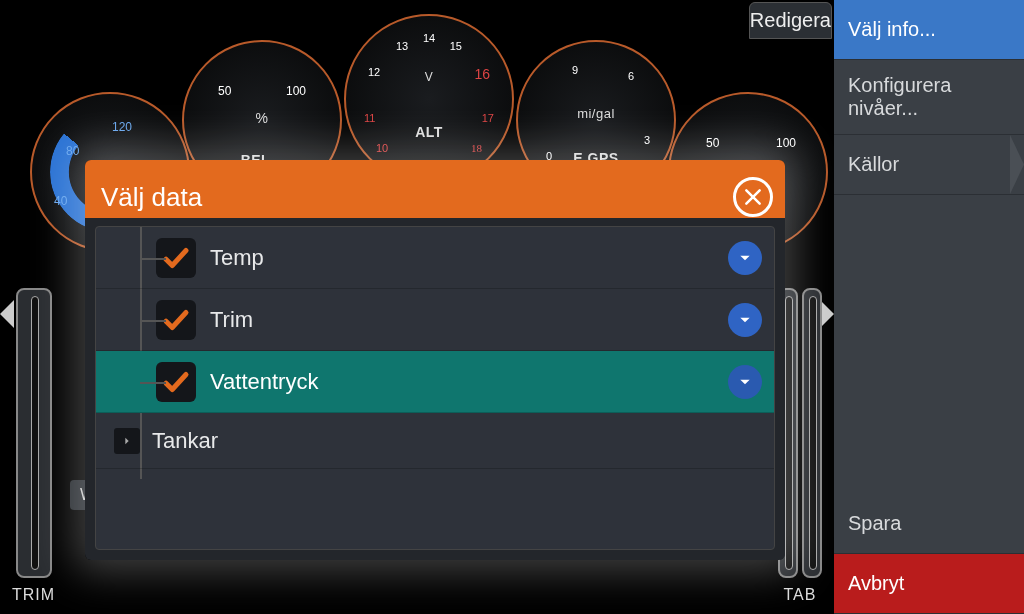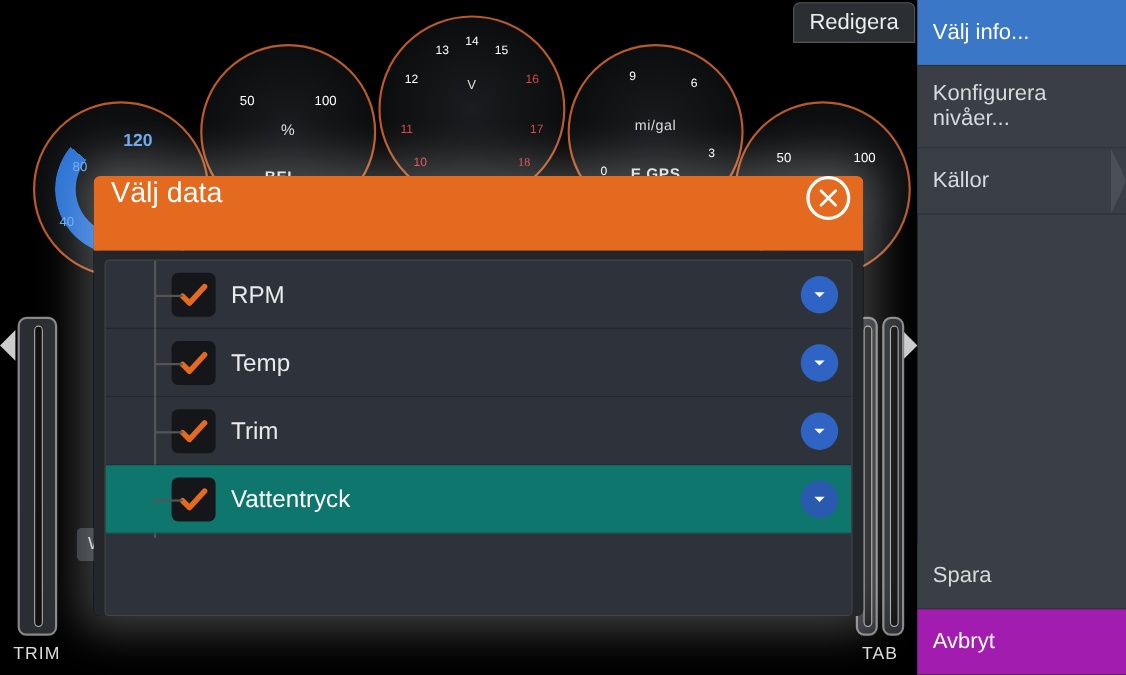--- a/index.html
+++ b/index.html
@@ -14,21 +14,21 @@
     width: 190px; height: 614px;
     background: #3a3f45;
     display: flex; flex-direction: column;
   }
   .redigera-tab {
     position: absolute;
     top: 2px; right: 192px;
     background: #2b2f34;
     border: 1px solid #555;
     border-radius: 6px 6px 0 0;
-    padding: 6px 14px;
+    padding: 6px 0;
     font-size: 20px;
     color: #eee;
   }
   .sidebar .menu-item {
     border-bottom: 1px solid #2b2f34;
     padding: 14px 14px;
     font-size: 20px;
     color: #d8dadc;
     background: #3a3f45;
     display: flex; align-items: center;
@@ -41,21 +41,21 @@
   }
   .sidebar .menu-item.has-chevron::after {
     content: "";
     position: absolute;
     right: 0; top: 0; bottom: 0; width: 14px;
     background: #4a4f55;
     clip-path: polygon(0 0, 100% 50%, 0 100%);
   }
   .sidebar .spacer { flex: 1; }
   .sidebar .menu-item.spara { background: #3a3f45; }
-  .sidebar .menu-item.avbryt { background: #a21caf; color: #fff; align-items: center; }
+  .sidebar .menu-item.avbryt { background: #b91c1c; color: #fff; align-items: center; }
 
   
   .gauge {
     position: absolute;
     border: 2px solid #b85a2a;
     border-radius: 50%;
     background: radial-gradient(circle at 50% 50%, #1a1c1f 0%, #0b0c0d 75%);
   }
   .gauge .g-label {
     position: absolute; left: 0; right: 0; text-align: center;
@@ -89,23 +89,23 @@
   .dialog-scrim {
     position: absolute;
     left: 85px; top: 160px;
     width: 700px; height: 400px;
     border-radius: 6px;
     box-shadow: 0 0 40px 12px rgba(255,255,255,0.25);
     overflow: hidden;
   }
   .dialog-header {
     background: #e36a1e;
-    height: 68px;
-    display: flex; align-items: flex-start; justify-content: space-between;
-    padding: 0 12px 0 16px;
+    height: 58px;
+    display: flex; align-items: center; justify-content: space-between;
+    padding: 16px 12px 0 16px;
   }
   .dialog-title { font-size: 26px; color: #fff; }
   .close-btn {
     width: 40px; height: 40px; border-radius: 50%;
     border: 3px solid #fff;
     display: flex; align-items: center; justify-content: center;
     cursor: pointer;
   }
   .close-btn svg { width: 20px; height: 20px; }
 
@@ -189,39 +189,40 @@
 </head>
 <body>
 
 <div class="stage">
 
   <div class="gauge" style="left:30px; top:92px; width:160px; height:160px;">
     <div class="g-label" style="top:98px; color:#2b73d4; font-weight:bold;">PSI</div>
     <div style="position:absolute; left:18px; top:18px; right:18px; bottom:18px; border-radius:50%; background: conic-gradient(from 200deg, #2b73d4 0deg 110deg, transparent 110deg 360deg); mask: radial-gradient(circle, transparent 48%, #000 49%);"></div>
     <span style="position:absolute; left:22px; top:100px; font-size:12px; color:#6aa8ef;">40</span>
     <span style="position:absolute; left:34px; top:50px; font-size:12px; color:#6aa8ef;">80</span>
-    <span style="position:absolute; left:80px; top:26px; font-size:16px; color:#6aa8ef;font-weight:bold;">120</span>
+    <span style="position:absolute; left:80px; top:26px; font-size:12px; color:#6aa8ef;">120</span>
   </div>
 
   <div class="gauge" style="left:182px; top:40px; width:160px; height:160px;">
     <div class="g-label" style="top:68px;">%</div>
     <div class="g-label" style="top:110px; font-weight:bold;">BEL...</div>
     <span style="position:absolute; left:34px; top:42px; font-size:12px;">50</span>
     <span style="position:absolute; right:34px; top:42px; font-size:12px;">100</span>
   </div>
 
   <div class="gauge" style="left:344px; top:14px; width:170px; height:170px;">
     <div class="g-label" style="top:54px; font-size:12px;">V</div>
+    <div class="g-label" style="top:108px; font-weight:bold;">ALT</div>
     <span style="position:absolute; left:30px; bottom:28px; font-size:11px; color:#d44;">10</span>
     <span style="position:absolute; left:18px; bottom:58px; font-size:11px; color:#d44;">11</span>
     <span style="position:absolute; left:22px; top:50px; font-size:11px;">12</span>
     <span style="position:absolute; left:50px; top:24px; font-size:11px;">13</span>
     <span style="position:absolute; left:0; right:0; text-align:center; top:16px; font-size:11px;">14</span>
     <span style="position:absolute; right:50px; top:24px; font-size:11px;">15</span>
-    <span style="position:absolute; right:22px; top:50px; font-size:11px; color:#d44;">16</span>
+    <span style="position:absolute; right:22px; top:50px; font-size:14px; color:#d44;">16</span>
     <span style="position:absolute; right:18px; bottom:58px; font-size:11px; color:#d44;">17</span>
     <span style="position:absolute; right:30px; bottom:28px; font-size:11px; color:#d44;font-family:Liberation Serif, serif;">18</span>
   </div>
 
   <div class="gauge" style="left:516px; top:40px; width:160px; height:160px;">
     <div class="g-label" style="top:64px; font-size:13px;">mi/gal</div>
     <div class="g-label" style="top:108px; font-weight:bold;">E.GPS</div>
     <span style="position:absolute; left:28px; bottom:36px; font-size:11px;">0</span>
     <span style="position:absolute; right:24px; bottom:52px; font-size:11px;">3</span>
     <span style="position:absolute; right:40px; top:28px; font-size:11px;">6</span>
@@ -284,54 +285,41 @@
       <div class="close-btn">
         <svg viewBox="0 0 24 24">
           <path d="M4 4 L20 20 M20 4 L4 20" stroke="#fff" stroke-width="3" stroke-linecap="round" fill="none"></path>
         </svg>
       </div>
     </div>
     <div class="dialog-body">
       <div class="data-list">
         <div class="tree-line"></div>
 
+
         <div class="row">
           <div class="chk">
             <svg viewBox="0 0 24 24">
                 <path d="M4 13 L9 18 L20 6" stroke="#e36a1e" stroke-width="4" fill="none" stroke-linecap="round" stroke-linejoin="round"></path>
               </svg>
           </div>
-          <div class="name">RPM</div>
+          <div class="name">Temp</div>
           <div class="dd">
             <svg viewBox="0 0 24 24">
                 <path d="M4 8 L12 16 L20 8" fill="#fff"></path>
               </svg>
           </div>
         </div>
 
         <div class="row">
           <div class="chk">
             <svg viewBox="0 0 24 24">
                 <path d="M4 13 L9 18 L20 6" stroke="#e36a1e" stroke-width="4" fill="none" stroke-linecap="round" stroke-linejoin="round"></path>
               </svg>
           </div>
-          <div class="name">Temp</div>
-          <div class="dd">
-            <svg viewBox="0 0 24 24">
-                <path d="M4 8 L12 16 L20 8" fill="#fff"></path>
-              </svg>
-          </div>
-        </div>
-
-        <div class="row">
-          <div class="chk">
-            <svg viewBox="0 0 24 24">
-                <path d="M4 13 L9 18 L20 6" stroke="#e36a1e" stroke-width="4" fill="none" stroke-linecap="round" stroke-linejoin="round"></path>
-              </svg>
-          </div>
           <div class="name">Trim</div>
           <div class="dd">
             <svg viewBox="0 0 24 24">
                 <path d="M4 8 L12 16 L20 8" fill="#fff"></path>
               </svg>
           </div>
         </div>
 
         <div class="row selected">
           <div class="chk">
@@ -340,18 +328,26 @@
               </svg>
           </div>
           <div class="name">Vattentryck</div>
           <div class="dd">
             <svg viewBox="0 0 24 24">
                 <path d="M4 8 L12 16 L20 8" fill="#fff"></path>
               </svg>
           </div>
         </div>
 
+        <div class="row group" style="height:56px;">
+          <div class="expand">
+            <svg viewBox="0 0 24 24">
+                <path d="M8 4 L16 12 L8 20" fill="#aaa"></path>
+              </svg>
+          </div>
+          <div class="name">Tankar</div>
+        </div>
 
       </div>
     </div>
   </div>
 
 </div>
 
 </body></html>

